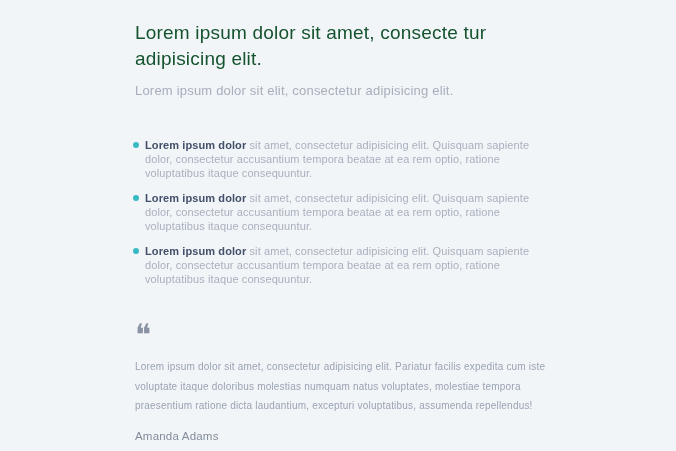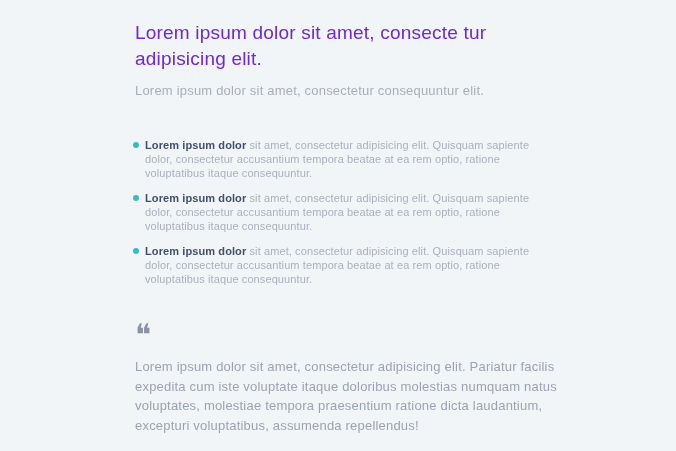--- a/index.html
+++ b/index.html
@@ -11,21 +11,21 @@
   }
   .content {
     position: relative;
     padding: 20px 0 0 135px;
     width: 600px;
   }
   .page-title {
     font-size: 19px;
     font-weight: 400;
     line-height: 1.35;
-    color: #6d28d9;
+    color: #14532d;
     max-width: 430px;
     letter-spacing: 0.2px;
   }
   .page-subtitle {
     margin-top: 12px;
     font-size: 13px;
     color: #a7aebb;
     letter-spacing: 0.2px;
     max-width: 440px;
   }
@@ -63,41 +63,41 @@
   .quote-icon {
     font-family: "DejaVu Sans", sans-serif;
     font-size: 30px;
     line-height: 26px;
     height: 28px;
     color: #8a92a5;
     display: block;
   }
   .quote-text {
     margin-top: 7px;
-    font-size: 13px;
+    font-size: 10px;
     line-height: 19.5px;
     color: #9aa3b3;
     max-width: 440px;
     letter-spacing: 0.2px;
   }
   .quote-author {
     margin-top: 14px;
     font-size: 11.5px;
     color: #828c9b;
     letter-spacing: 0.2px;
   }
 </style>
 </head>
 <body>
 
 <div class="content">
 
   <h1 class="page-title">Lorem ipsum dolor sit amet, consecte tur adipisicing elit.</h1>
 
-  <p class="page-subtitle">Lorem ipsum dolor sit amet, consectetur consequuntur elit.</p>
+  <p class="page-subtitle">Lorem ipsum dolor sit elit, consectetur adipisicing elit.</p>
 
   <ul class="bullet-list">
     <li class="bullet-item">
       <span class="bullet-dot"></span><span class="bullet-lead">Lorem ipsum dolor</span><span> sit amet, consectetur adipisicing elit. Quisquam sapiente dolor, consectetur accusantium tempora beatae at ea rem optio, ratione voluptatibus itaque consequuntur.</span>
     </li>
     <li class="bullet-item">
       <span class="bullet-dot"></span><span class="bullet-lead">Lorem ipsum dolor</span><span> sit amet, consectetur adipisicing elit. Quisquam sapiente dolor, consectetur accusantium tempora beatae at ea rem optio, ratione voluptatibus itaque consequuntur.</span>
     </li>
     <li class="bullet-item">
       <span class="bullet-dot"></span><span class="bullet-lead">Lorem ipsum dolor</span><span> sit amet, consectetur adipisicing elit. Quisquam sapiente dolor, consectetur accusantium tempora beatae at ea rem optio, ratione voluptatibus itaque consequuntur.</span>

